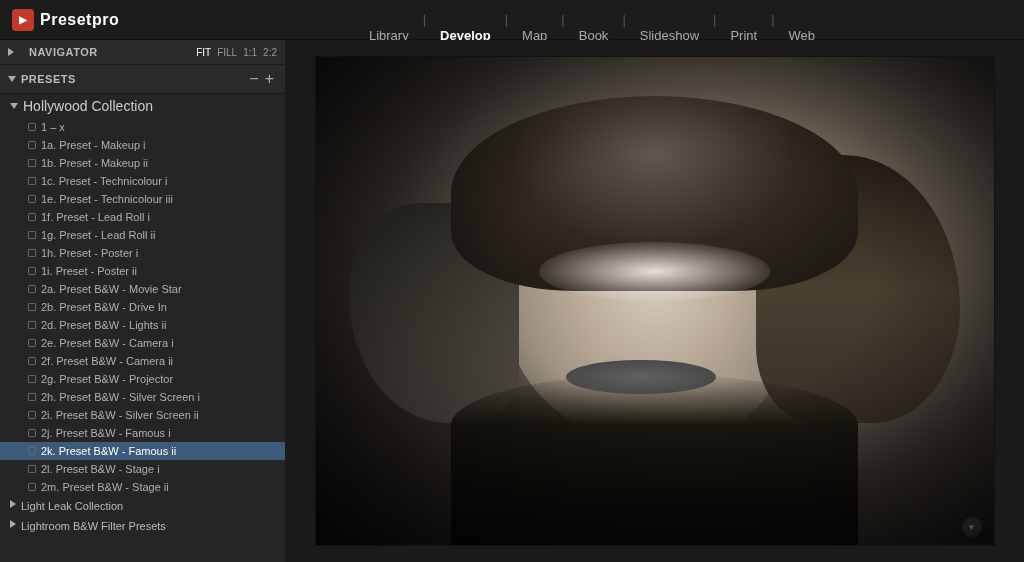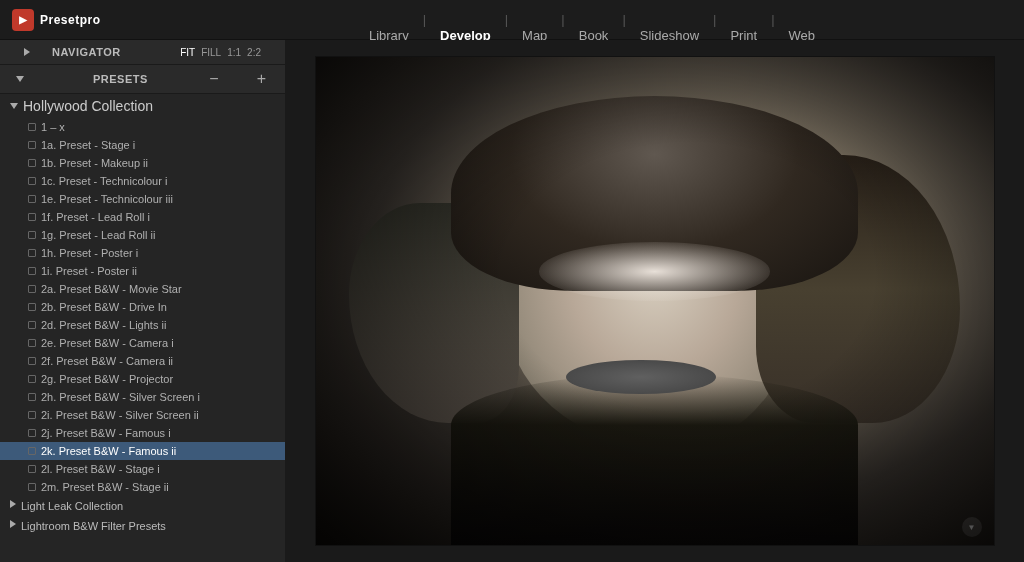--- a/index.html
+++ b/index.html
@@ -36,21 +36,21 @@
       border-radius: 4px;
       display: flex;
       align-items: center;
       justify-content: center;
       color: white;
       font-size: 10px;
       font-weight: bold;
     }
     #logo-text {
       color: #fff;
-      font-size: 12px;
+      font-size: 16px;
       font-weight: 600;
       letter-spacing: 0.5px;
     }
     #nav-links {
       flex: 1;
       display: flex;
       align-items: center;
       justify-content: center;
       gap: 6px;
     }
@@ -84,24 +84,24 @@
       min-width: 285px;
       background: #252525;
       display: flex;
       flex-direction: column;
       overflow: hidden;
     }
 
     #navigator-header {
       display: flex;
       align-items: center;
-      padding: 6px 24px;
+      padding: 6px 8px;
       background: #2a2a2a;
       border-bottom: 1px solid #1a1a1a;
-      gap: 22px;
+      gap: 15px;
     }
     .triangle-icon {
       width: 0;
       height: 0;
       border-top: 4px solid transparent;
       border-bottom: 4px solid transparent;
       border-left: 6px solid #aaa;
     }
     .triangle-down {
       width: 0;
@@ -123,24 +123,23 @@
       gap: 6px;
       color: #888;
       font-size: 10px;
     }
     .fit-btn { cursor: pointer; color: #999; }
     .fit-btn.active { color: #fff; }
 
     #presets-header {
       display: flex;
       align-items: center;
-      padding: 5px 16px;
+      padding: 5px 8px;
       background: #2a2a2a;
       border-bottom: 1px solid #1a1a1a;
-      gap: 32px;
     }
     #presets-label {
       color: #bbb;
       font-size: 11px;
       font-weight: bold;
       letter-spacing: 0.5px;
       text-transform: uppercase;
       flex: 1;
     }
     #presets-minus, #presets-plus {
@@ -418,21 +417,21 @@
         <span>Hollywood Collection</span>
       </div>
 
       <div id="hollywood-items">
           <div class="preset-item">
             <div class="preset-sub-icon"></div>
             <span>1 – x</span>
           </div>
           <div class="preset-item">
             <div class="preset-sub-icon"></div>
-            <span>1a. Preset - Stage i</span>
+            <span>1a. Preset - Makeup i</span>
           </div>
           <div class="preset-item">
             <div class="preset-sub-icon"></div>
             <span>1b. Preset - Makeup ii</span>
           </div>
           <div class="preset-item">
             <div class="preset-sub-icon"></div>
             <span>1c. Preset - Technicolour i</span>
           </div>
           <div class="preset-item">

